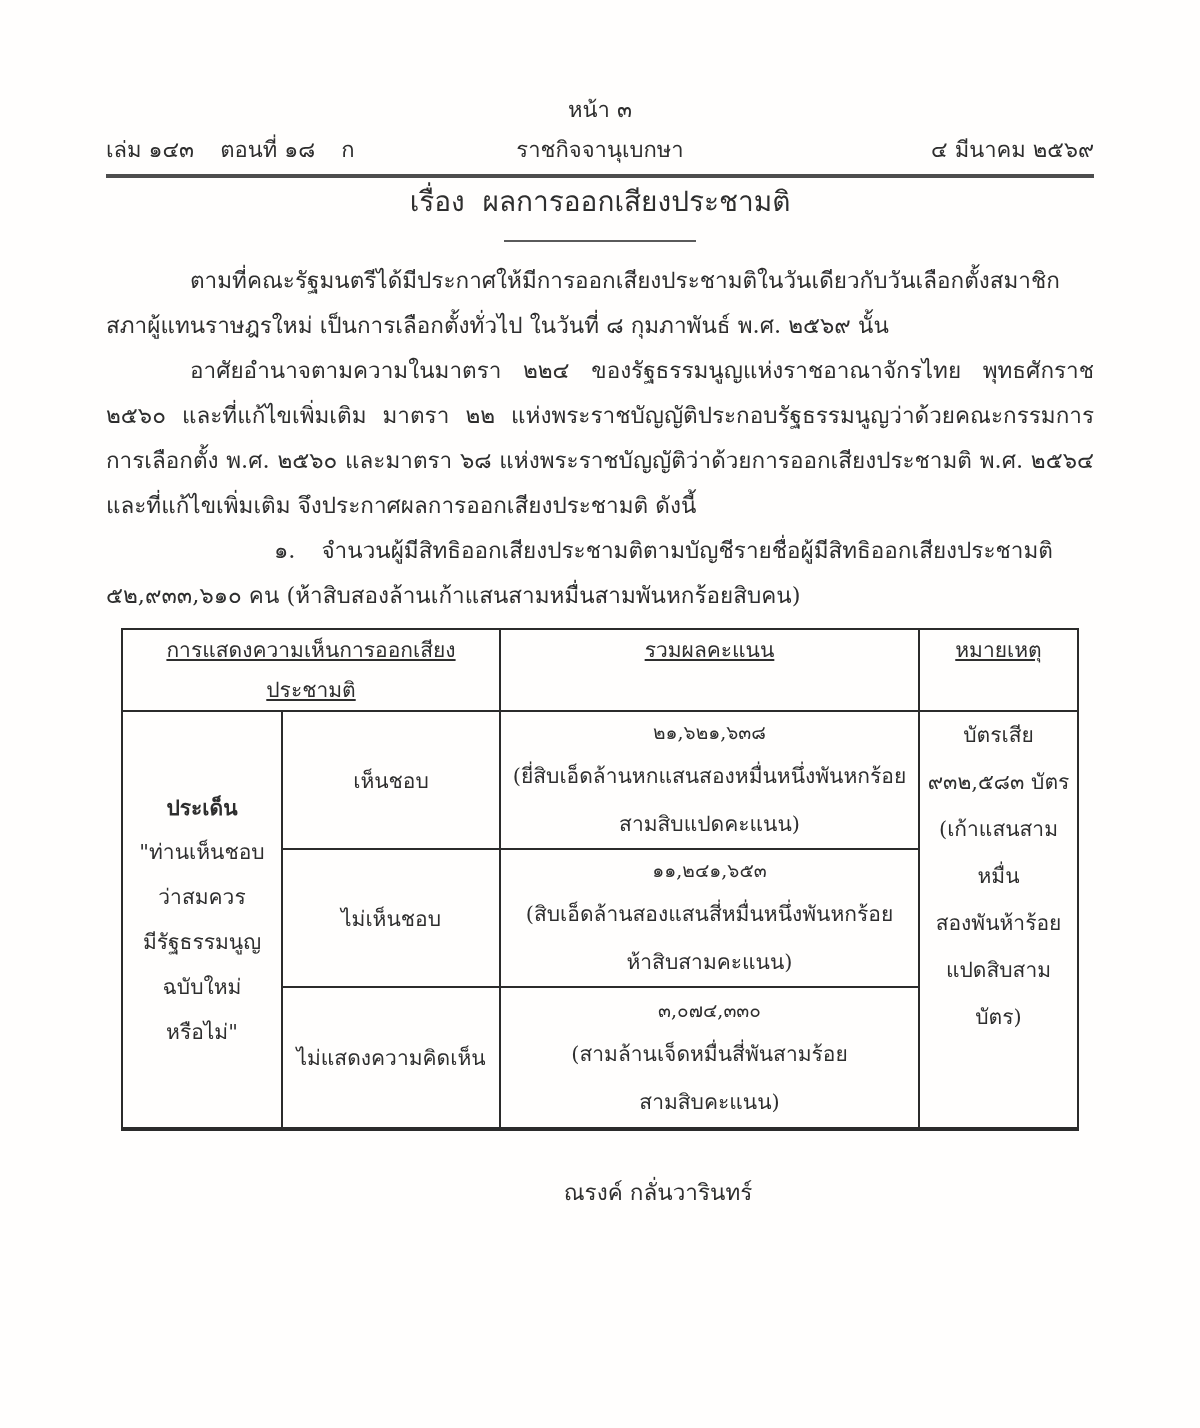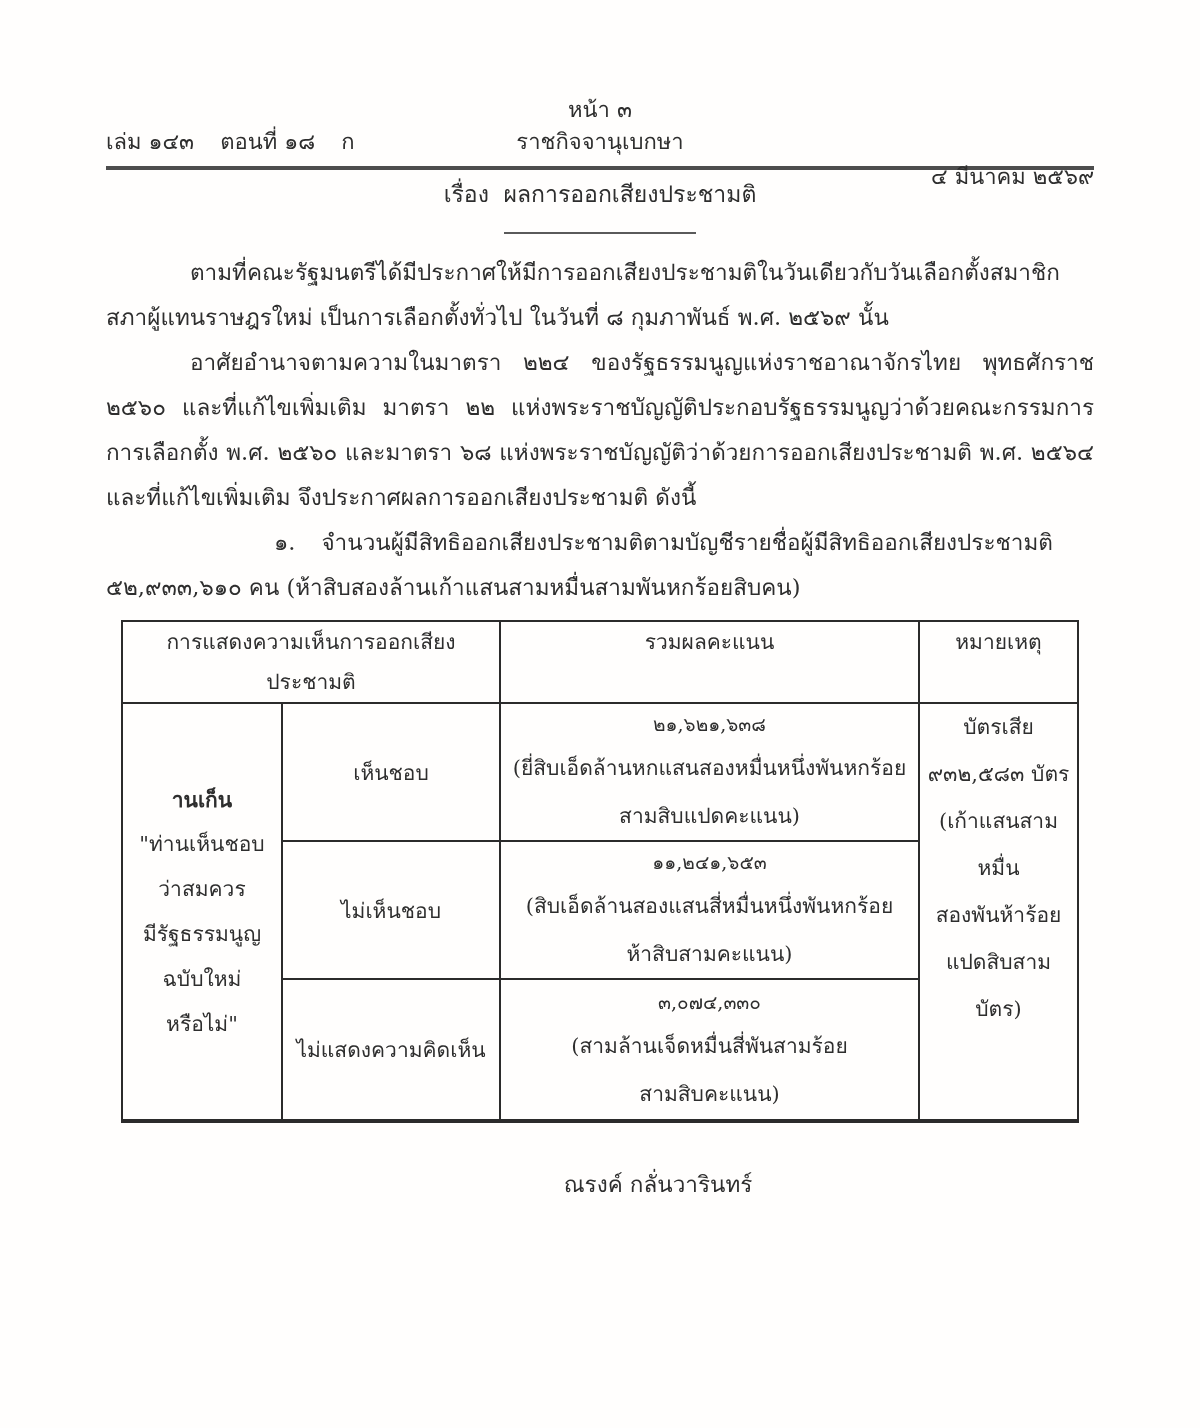--- a/index.html
+++ b/index.html
@@ -14,47 +14,46 @@
     color:#2e2e2e;
     overflow:hidden;
   }
   .page-label{
     text-align:center;
     font-size:22px;
     line-height:28px;
   }
   .masthead{
     position:relative;
-    margin-top:0;
+    margin-top:8px;
     font-size:22px;
     height:38px;
     display:flex;
     align-items:baseline;
-    flex-direction:column;
   }
   .masthead-left{display:flex;gap:26px;align-items:baseline;}
   .masthead-center{
     position:absolute;left:50%;transform:translateX(-50%);
     white-space:nowrap;
   }
   .masthead-right{margin-left:auto;white-space:nowrap;}
   .rule-thick{
     height:4px;background:#4d4d4d;margin-top:4px;
   }
   .doc-title{
     margin-top:16px;
     text-align:center;
     font-size:31px;
     line-height:42px;
     color:#262626;
   }
   .doc-subject{
     margin-top:8px;
     text-align:center;
-    font-size:23px;
+    font-size:28px;
     line-height:32px;
     white-space:pre;
   }
   .title-divider{
     width:192px;height:2px;background:#5a5a5a;
     margin:22px auto 0 auto;
   }
   .body-text{
     margin-top:16px;
     font-size:22.5px;
@@ -81,20 +80,21 @@
   }
   tr.hdr{height:70px;}
   tr.r1{height:100px;}
   tr.r2{height:113px;}
   tr.r3{height:142px;}
   th.opinion-hdr, th.total-hdr, th.remark-hdr{
     vertical-align:top;
     text-align:center;
     padding-top:10px;
     line-height:40px;
+    text-decoration:underline;
   }
   td.issue-cell{
     text-align:center;
     vertical-align:middle;
     line-height:45px;
   }
   .issue-label{font-weight:bold;}
   td.choice-cell{
     text-align:center;
     vertical-align:middle;
@@ -159,21 +159,21 @@
         <tr class="hdr">
       <th colspan="2" class="opinion-hdr">
         <div>การแสดงความเห็นการออกเสียง</div>
         <div>ประชามติ</div>
       </th>
       <th class="total-hdr">รวมผลคะแนน</th>
       <th class="remark-hdr">หมายเหตุ</th>
     </tr>
     <tr class="r1">
       <td rowspan="3" class="issue-cell">
-        <div class="issue-label">านเก็น</div>
+        <div class="issue-label">ประเด็น</div>
         <div>"ท่านเห็นชอบ</div>
         <div>ว่าสมควร</div>
         <div>มีรัฐธรรมนูญ</div>
         <div>ฉบับใหม่</div>
         <div>หรือไม่"</div>
       </td>
       <td class="choice-cell">เห็นชอบ</td>
       <td class="score-cell">
         <div class="votes-num">๒๑,๖๒๑,๖๓๘</div>
         <div>(ยี่สิบเอ็ดล้านหกแสนสองหมื่นหนึ่งพันหกร้อย</div>

